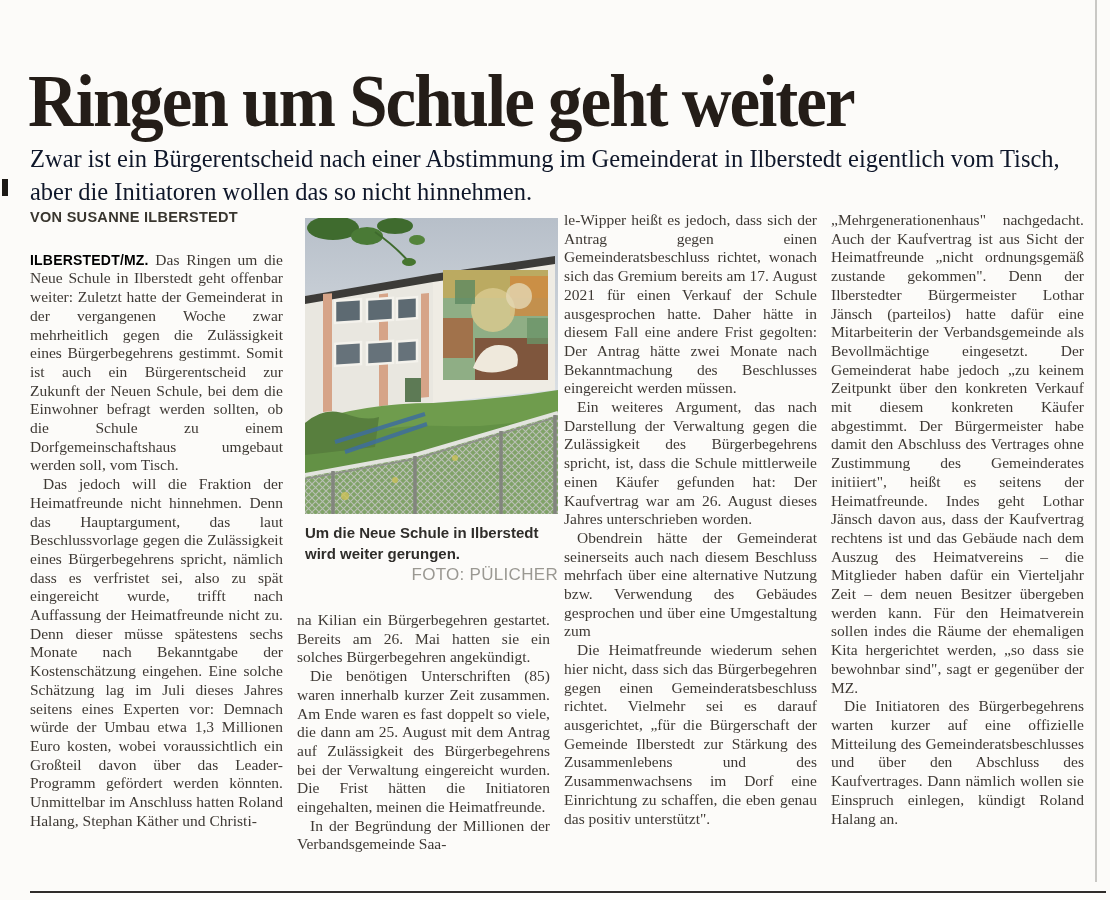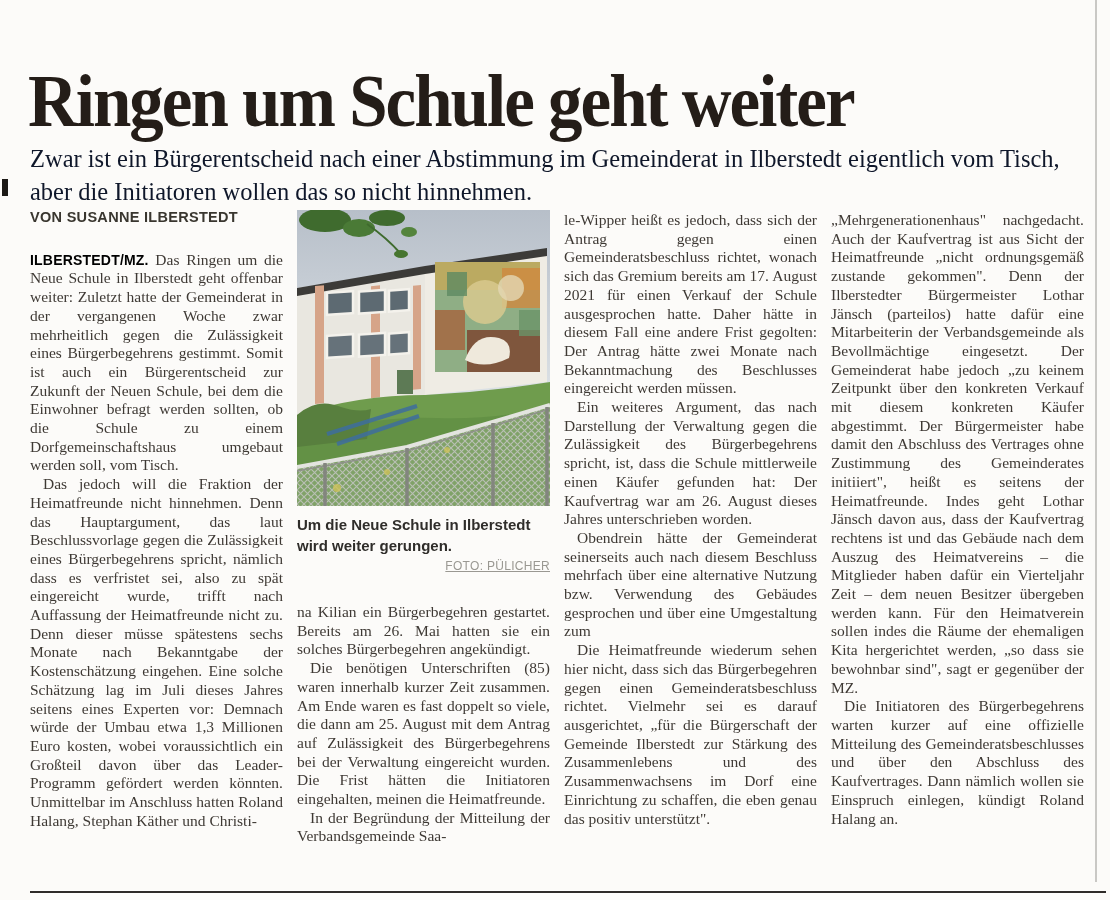--- a/index.html
+++ b/index.html
@@ -35,31 +35,31 @@
   .byline{
     font-family:"Liberation Sans", sans-serif;font-weight:bold;
     font-size:14.5px;letter-spacing:.3px;color:#39362f;
     margin:3px 0 24px 0;
   }
   .lead-in{
     font-family:"Liberation Sans", sans-serif;font-weight:bold;
     font-size:14px;letter-spacing:.2px;color:#000000;
   }
   
-  .photo-figure{width:281px;margin:0;}
+  .photo-figure{width:281px;margin:8px;}
   .photo-box{width:253px;height:296px;overflow:hidden;background:#cfd5da;}
   .photo-caption{
     font-family:"Liberation Sans", sans-serif;
     margin-top:8px;width:253px;color:#2f2d2a;
     font-size:15px;font-weight:bold;line-height:21px;
   }
   .caption-row{display:flex;justify-content:space-between;align-items:baseline;}
   .photo-credit{
     font-family:"Liberation Sans", sans-serif;font-weight:normal;
-    font-size:12px;color:#9a9892;letter-spacing:.3px;white-space:nowrap;text-decoration:underline;
+    font-size:17px;color:#9a9892;letter-spacing:.3px;white-space:nowrap;
   }
   .col2-body{margin-top:26px;}
 </style>
 </head>
 <body>
 
 <div class="rule-right"></div>
 <div class="rule-bottom"></div>
 <div class="tick-left"></div>
 
@@ -170,21 +170,21 @@
       <span>Um die Neue Schule in Ilberstedt wird weiter gerungen.</span>
       <div class="caption-row">
         <span></span>
         <span class="photo-credit">FOTO: PÜLICHER</span>
       </div>
     </figcaption>
   </figure>
   <div class="col-body col2-body">
       <p>na Kilian ein Bürgerbegehren gestartet. Bereits am 26. Mai hatten sie ein solches Bürgerbegehren angekündigt.</p>
       <p class="indent">Die benötigen Unterschriften (85) waren innerhalb kurzer Zeit zusammen. Am Ende waren es fast doppelt so viele, die dann am 25. August mit dem Antrag auf Zulässigkeit des Bürgerbegehrens bei der Verwaltung eingereicht wurden. Die Frist hätten die Initiatoren eingehalten, meinen die Heimatfreunde.</p>
-      <p class="indent">In der Begründung der Mitteilung der Verbandsgemeinde Saa-</p>
+      <p class="indent">In der Begründung der Millionen der Verbandsgemeinde Saa-</p>
     </div>
 </div>
 
 <div class="col" id="col3">
   <div class="col-body">
       <p>le-Wipper heißt es jedoch, dass sich der Antrag gegen einen Gemeinderatsbeschluss richtet, wonach sich das Gremium bereits am 17. August 2021 für einen Verkauf der Schule ausgesprochen hatte. Daher hätte in diesem Fall eine andere Frist gegolten: Der Antrag hätte zwei Monate nach Bekanntmachung des Beschlusses eingereicht werden müssen.</p>
       <p class="indent">Ein weiteres Argument, das nach Darstellung der Verwaltung gegen die Zulässigkeit des Bürgerbegehrens spricht, ist, dass die Schule mittlerweile einen Käufer gefunden hat: Der Kaufvertrag war am 26. August dieses Jahres unterschrieben worden.</p>
       <p class="indent">Obendrein hätte der Gemeinderat seinerseits auch nach diesem Beschluss mehrfach über eine alternative Nutzung bzw. Verwendung des Gebäudes gesprochen und über eine Umgestaltung zum</p>
       <p class="indent">Die Heimatfreunde wiederum sehen hier nicht, dass sich das Bürgerbegehren gegen einen Gemeinderatsbeschluss richtet. Vielmehr sei es darauf ausgerichtet, „für die Bürgerschaft der Gemeinde Ilberstedt zur Stärkung des Zusammenlebens und des Zusammenwachsens im Dorf eine Einrichtung zu schaffen, die eben genau das positiv unterstützt".</p>
     </div>

